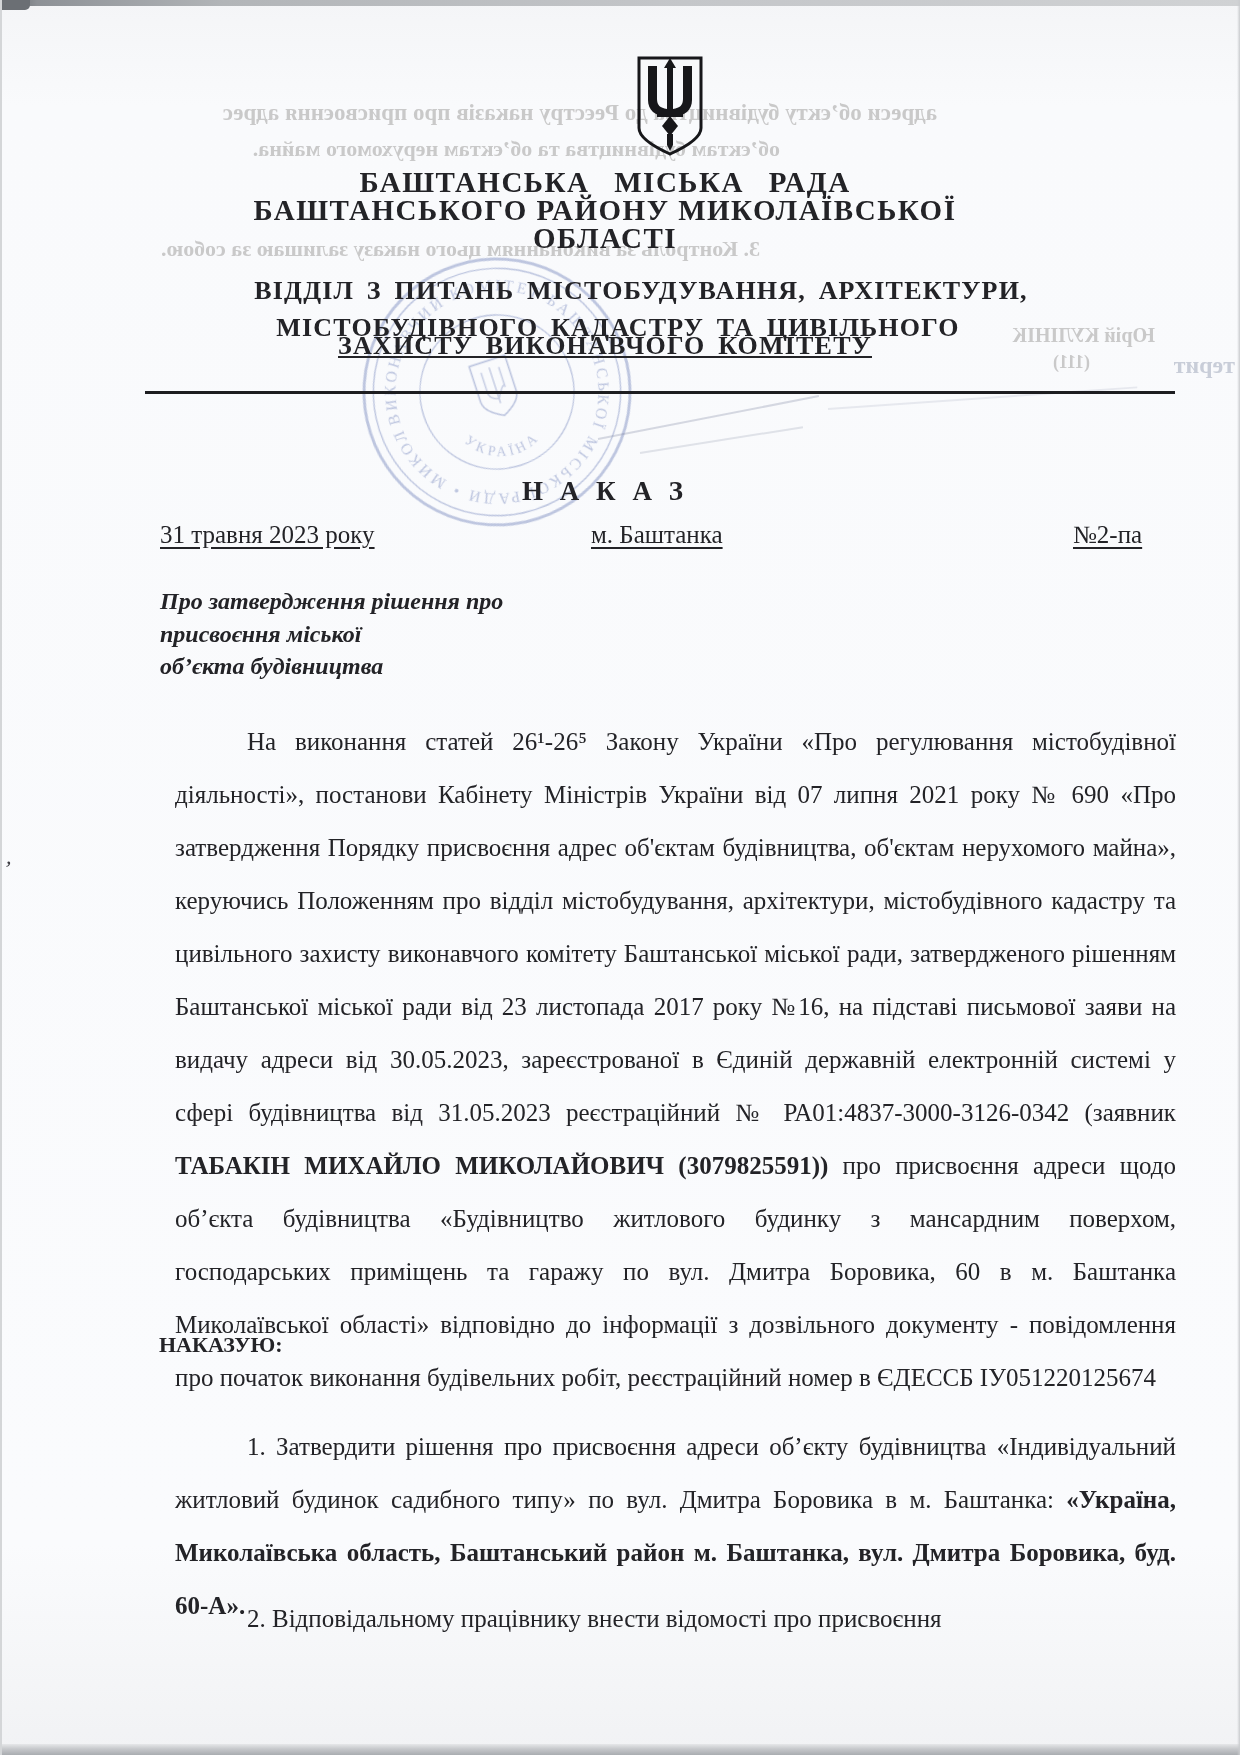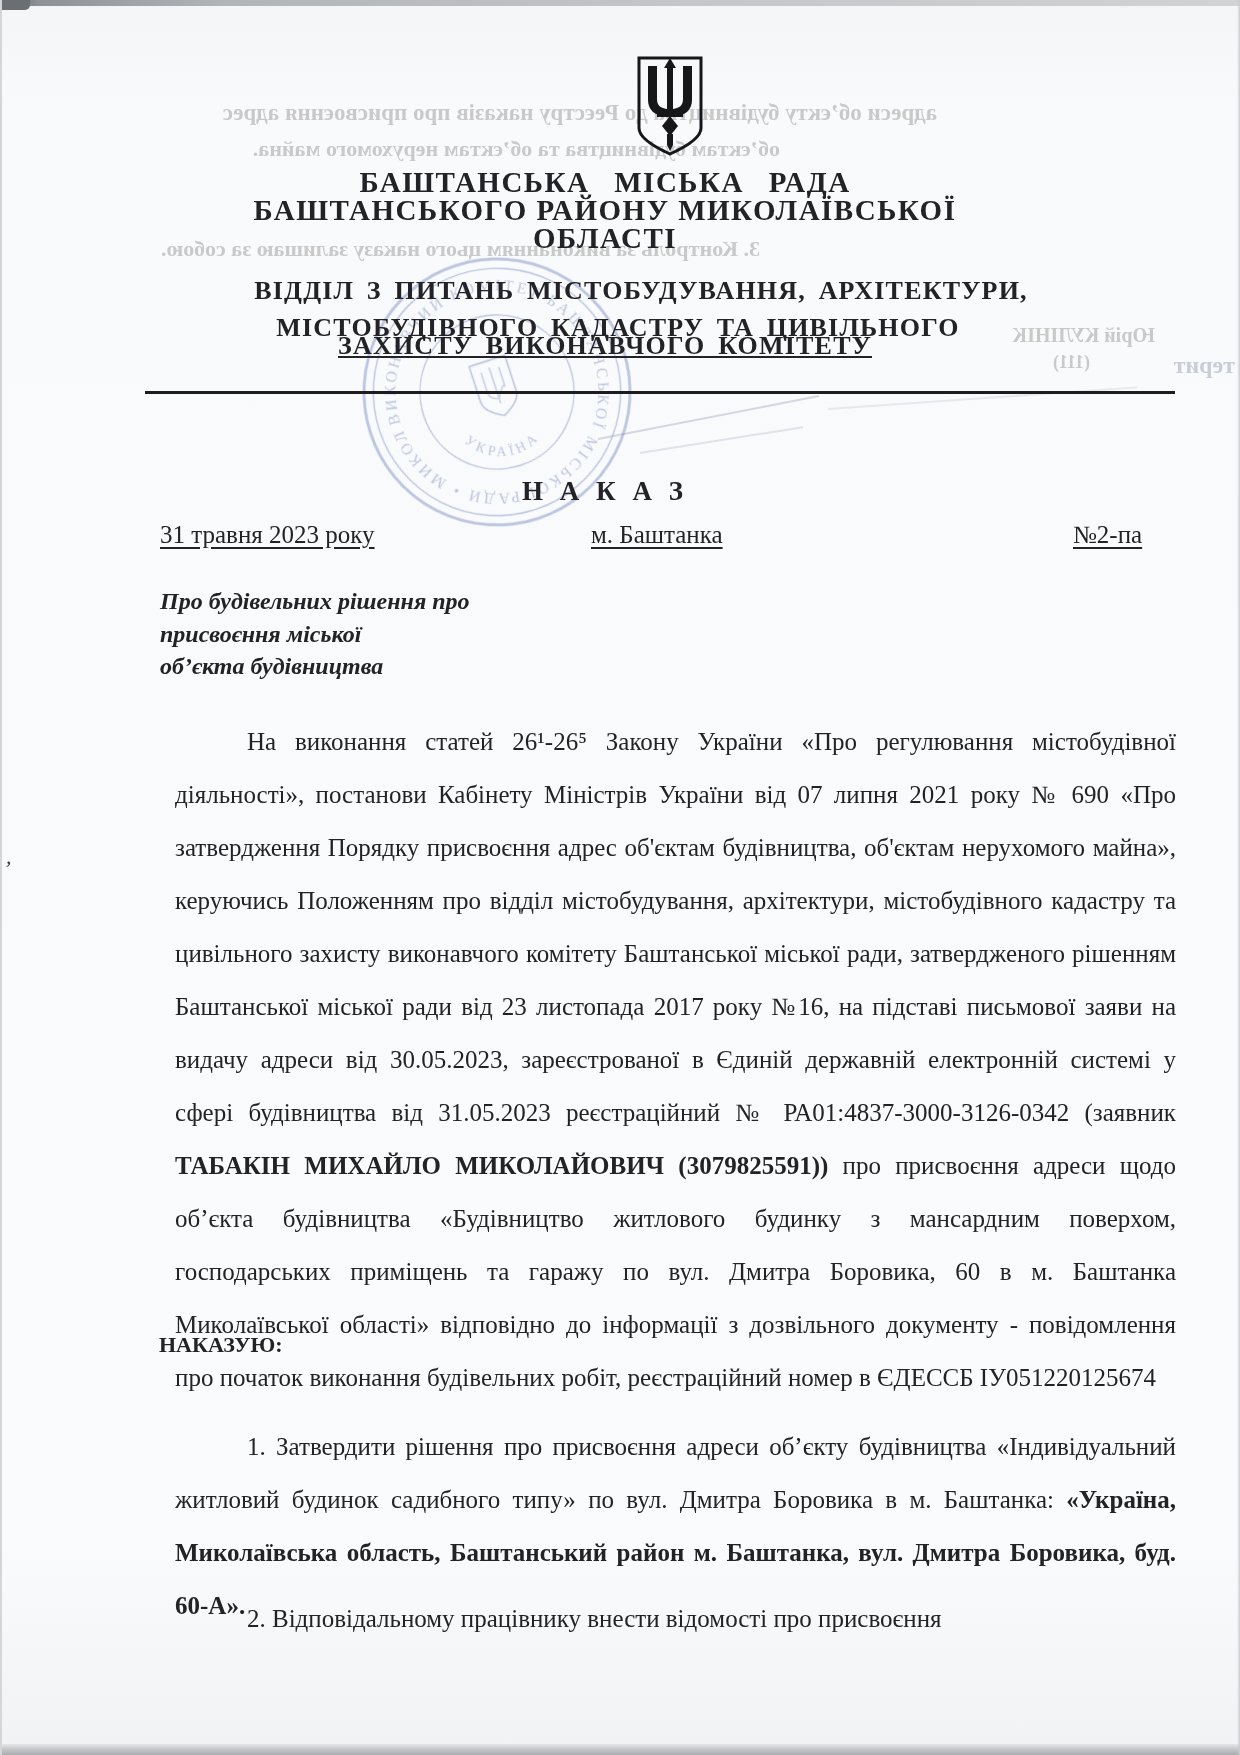--- a/index.html
+++ b/index.html
@@ -109,21 +109,21 @@
 
   <div class="rule"></div>
 
   <div class="abs center-col doctype" style="top:476px;">Н А К А З</div>
 
   <div class="abs dateline" style="left:160px;top:521px;">31 травня 2023 року</div>
   <div class="abs dateline" style="left:591px;top:521px;">м. Баштанка</div>
   <div class="abs dateline" style="left:1073px;top:521px;">№2-па</div>
 
   <div class="abs subject" style="left:160px;top:585px;width:520px;">
-    <div>Про будівельних рішення про</div>
+    <div>Про затвердження рішення про</div>
     <div>присвоєння міської</div>
     <div>об’єкта будівництва</div>
   </div>
 
   <p class="abs body-text" style="left:159px;top:699px;width:1001px;">
     <span>На виконання статей 26¹-26⁵ Закону України «Про регулювання містобудівної діяльності», постанови Кабінету Міністрів України від 07 липня 2021 року № 690 «Про затвердження Порядку присвоєння адрес об'єктам будівництва, об'єктам нерухомого майна», керуючись Положенням про відділ містобудування, архітектури, містобудівного кадастру та цивільного захисту виконавчого комітету Баштанської міської ради, затвердженого рішенням Баштанської міської ради від 23 листопада 2017 року №16,  на підставі письмової заяви на видачу адреси від 30.05.2023, зареєстрованої в Єдиній державній електронній системі у сфері будівництва від 31.05.2023 реєстраційний № РА01:4837-3000-3126-0342 (заявник </span><b>ТАБАКІН МИХАЙЛО МИКОЛАЙОВИЧ (3079825591))</b><span> про присвоєння адреси щодо об’єкта будівництва «Будівництво житлового будинку з мансардним поверхом, господарських приміщень та гаражу по вул. Дмитра Боровика, 60 в м. Баштанка Миколаївської області» відповідно до інформації з дозвільного документу - повідомлення про початок виконання будівельних робіт, реєстраційний номер в ЄДЕССБ ІУ051220125674</span>
   </p>
 
   <div class="abs order-head" style="left:159px;top:1332px;">НАКАЗУЮ:</div>
 

